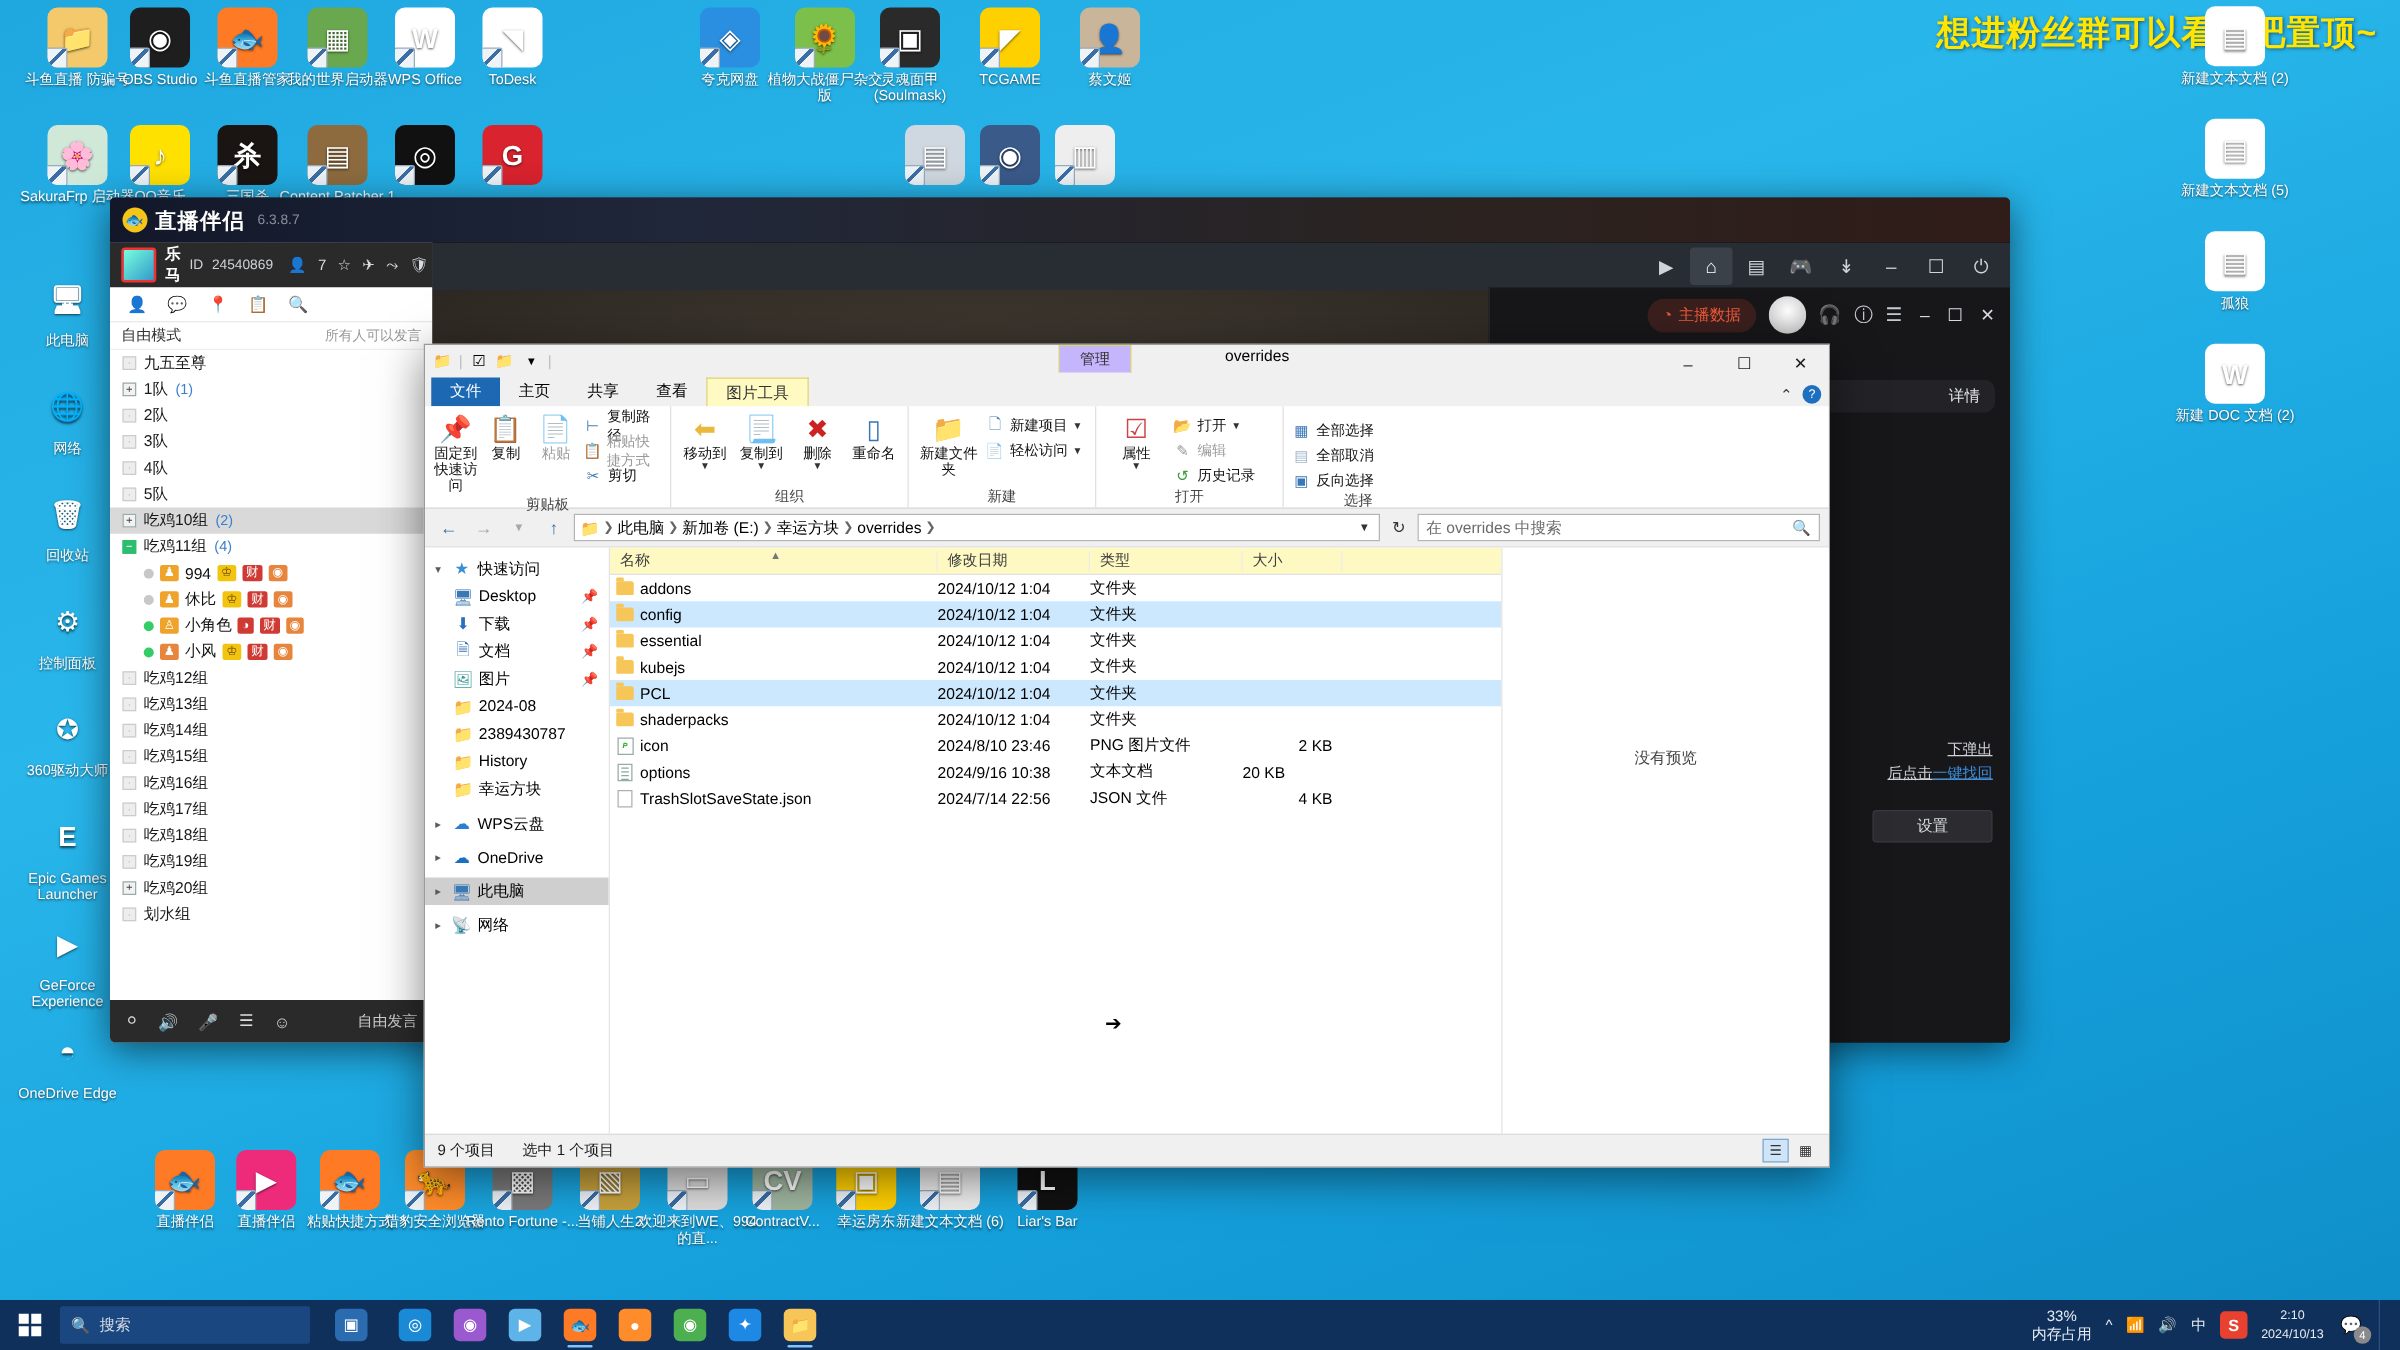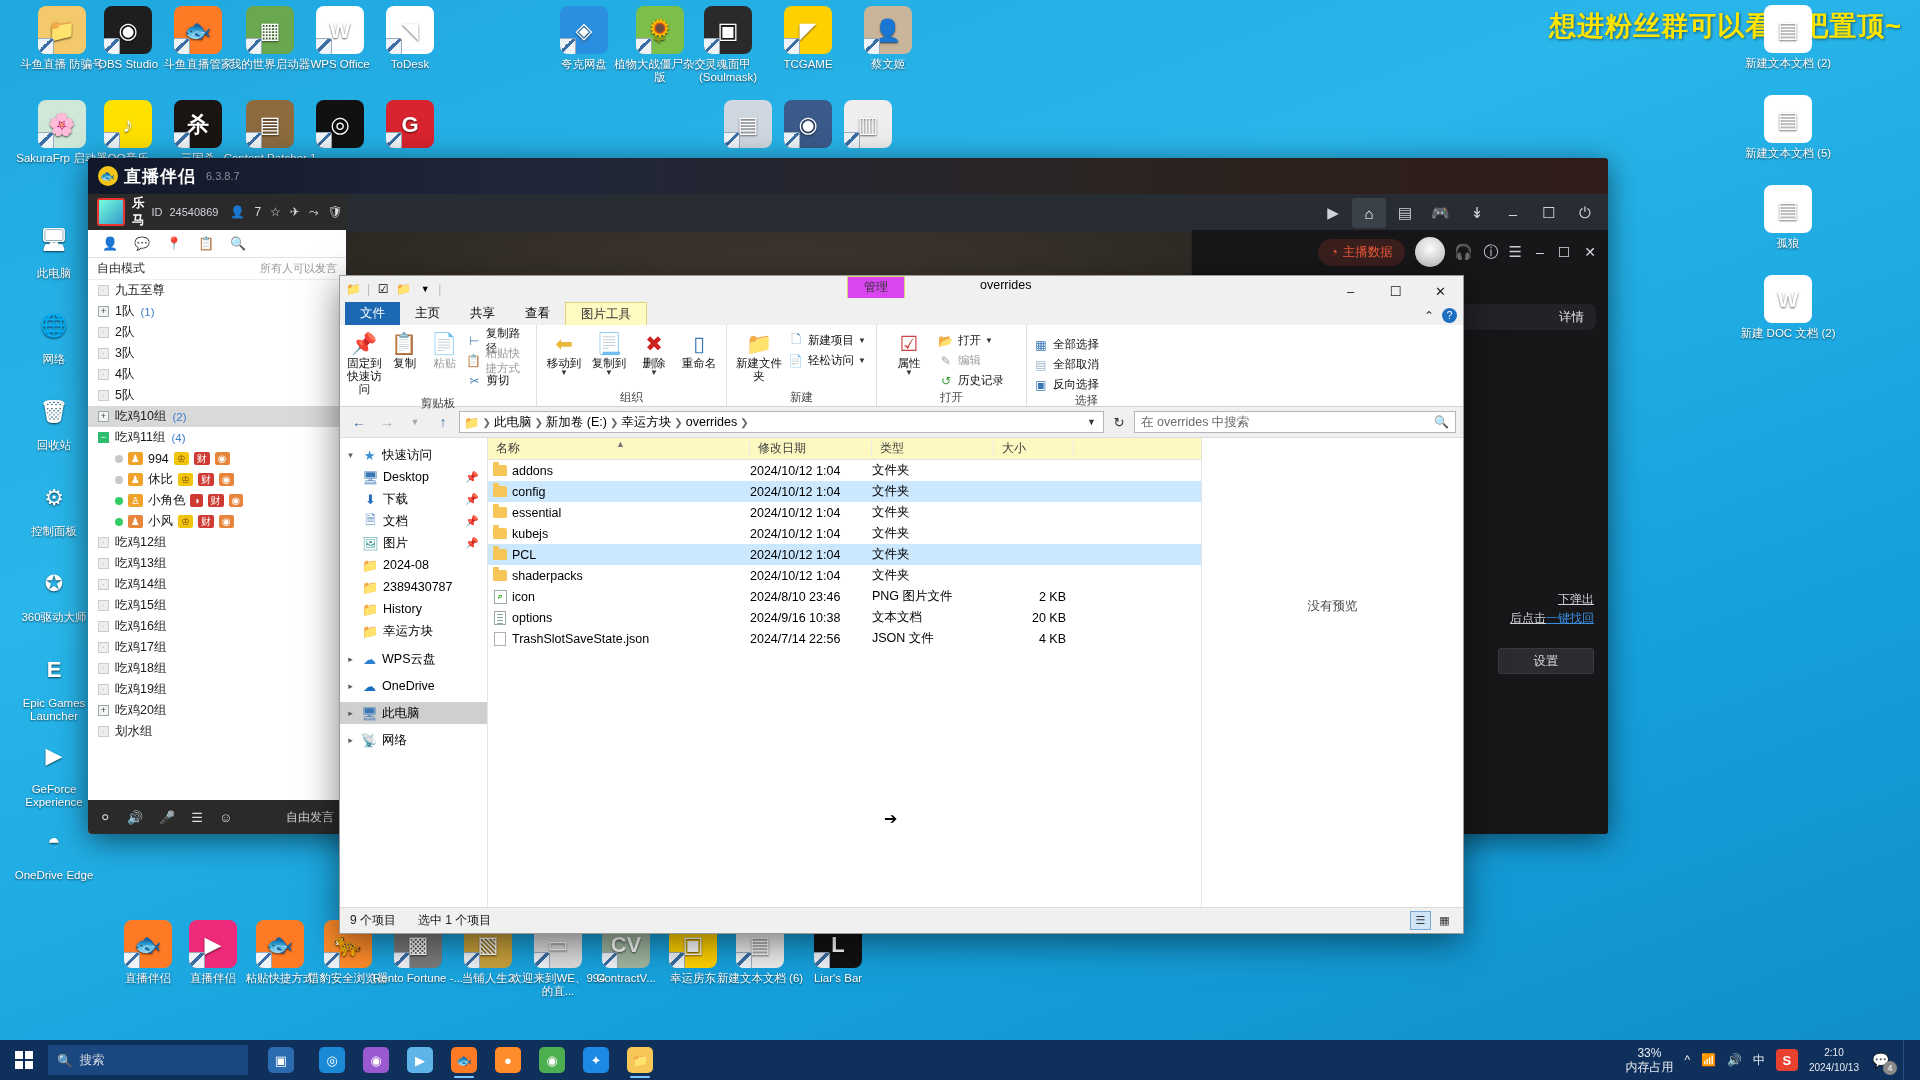--- a/index.html
+++ b/index.html
@@ -122,21 +122,21 @@
 
   
   #fx{
     position:absolute; left:339px; top:275px; width:1125px; height:659px;
     background:#f0f0f0; border:1px solid #9a9a9a;
     box-shadow:0 8px 34px rgba(0,0,0,.5);
     color:#000; font-size:12px; display:flex;flex-direction:column;
   }
   .fx-qat{height:26px;background:#f0f0f0;display:flex;align-items:center;gap:5px;padding:0 6px;position:relative;}
   .qa-ic{width:16px;height:16px;display:flex;align-items:center;justify-content:center;font-size:12px;}
-  .fx-ctx{position:absolute;left:507px;top:0;height:22px;background:#d946ef;border:1px solid #dcd27a;border-bottom:none;
+  .fx-ctx{position:absolute;left:507px;top:0;height:22px;background:#c4b5fd;border:1px solid #dcd27a;border-bottom:none;
       padding:0 16px;display:flex;align-items:center;font-size:12px;color:#333;}
   .fx-titletxt{position:absolute;left:640px;top:2px;font-size:12.5px;color:#000;}
   .fx-wbtns{position:absolute;right:0;top:0;display:flex;}
   .fx-wbtns div{width:45px;height:30px;display:flex;align-items:center;justify-content:center;font-size:13px;color:#222;}
 
   .fx-tabs{height:23px;background:#f0f0f0;display:flex;align-items:flex-end;gap:0;padding-left:5px;position:relative;}
   .fx-tab{height:23px;padding:0 15px;display:flex;align-items:center;font-size:12.5px;color:#000;}
   .fx-tab.file{background:#1d68b3;color:#fff;}
   .fx-tab.ctxtab{background:#fffac2;border:1px solid #dcd27a;border-bottom:none;color:#333;}
   .fx-helprow{position:absolute;right:6px;bottom:2px;display:flex;gap:8px;align-items:center;color:#333;font-size:12px;}
@@ -947,21 +947,21 @@
           <span style="width:122px">PNG 图片文件</span>
           <span style="width:80px;text-align:right;padding-right:8px">2 KB</span>
         </div>
         <div class="row">
           <span class="fi">
               <i class="txtic"></i>
             </span>
           <span style="width:238px">options</span>
           <span style="width:122px">2024/9/16 10:38</span>
           <span style="width:122px">文本文档</span>
-          <span style="width:80px;text-align:right;padding-right:8px">20 KB</span>
+          <span style="width:80px;padding-right:8px">20 KB</span>
         </div>
         <div class="row">
           <span class="fi">
               <i class="jsonic"></i>
             </span>
           <span style="width:238px">TrashSlotSaveState.json</span>
           <span style="width:122px">2024/7/14 22:56</span>
           <span style="width:122px">JSON 文件</span>
           <span style="width:80px;text-align:right;padding-right:8px">4 KB</span>
         </div>

